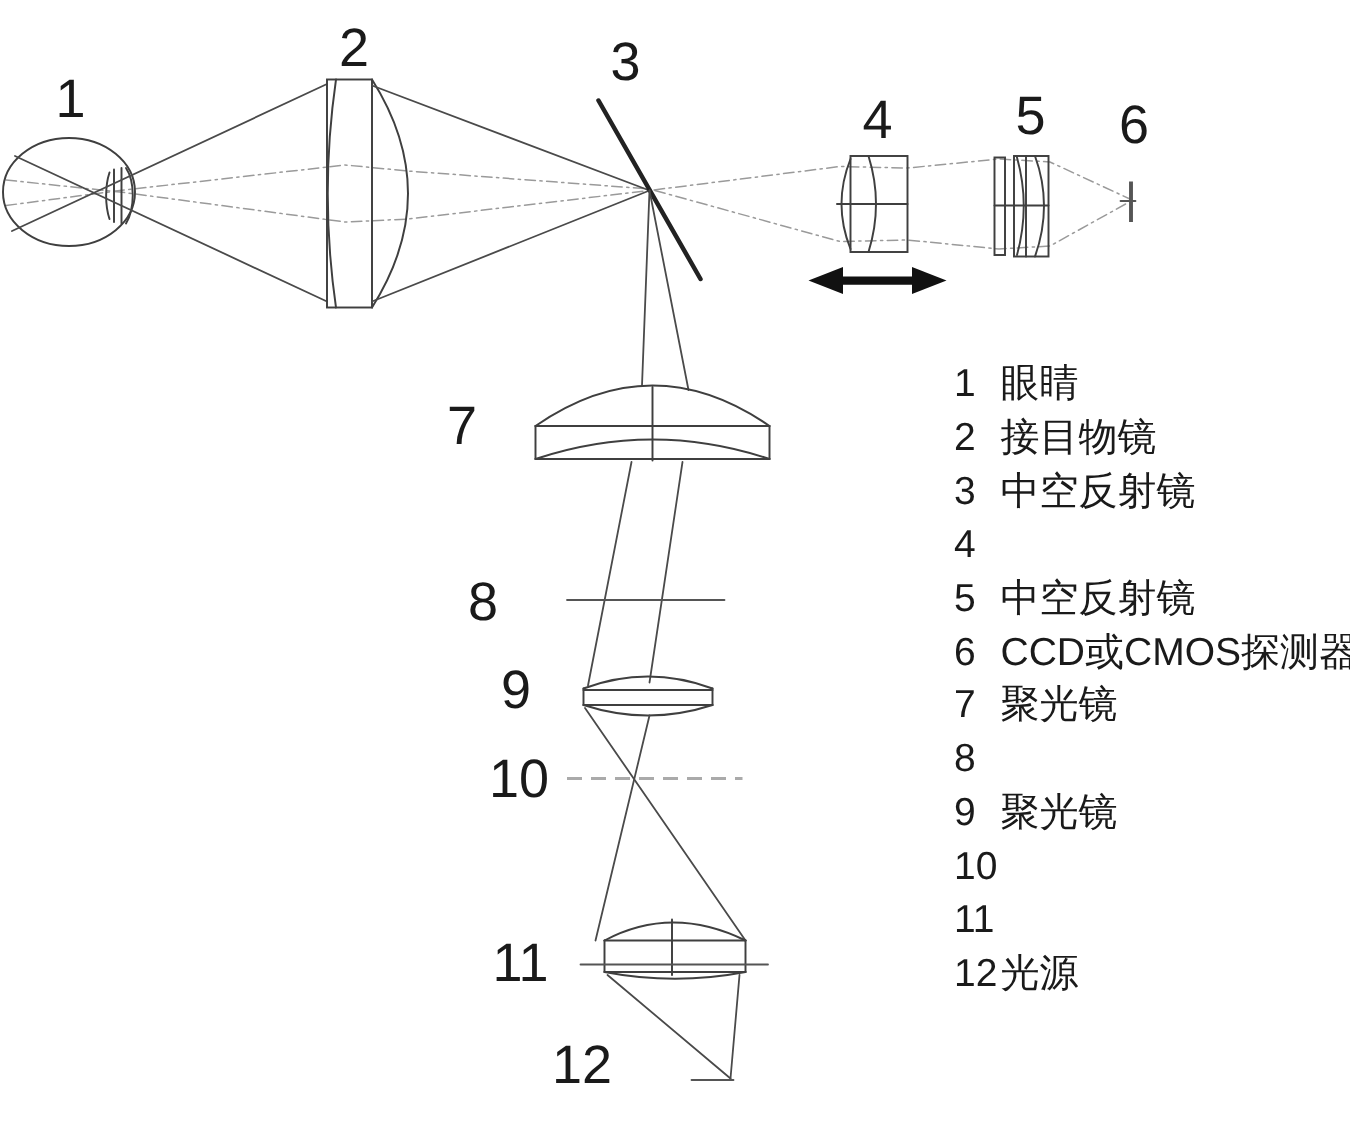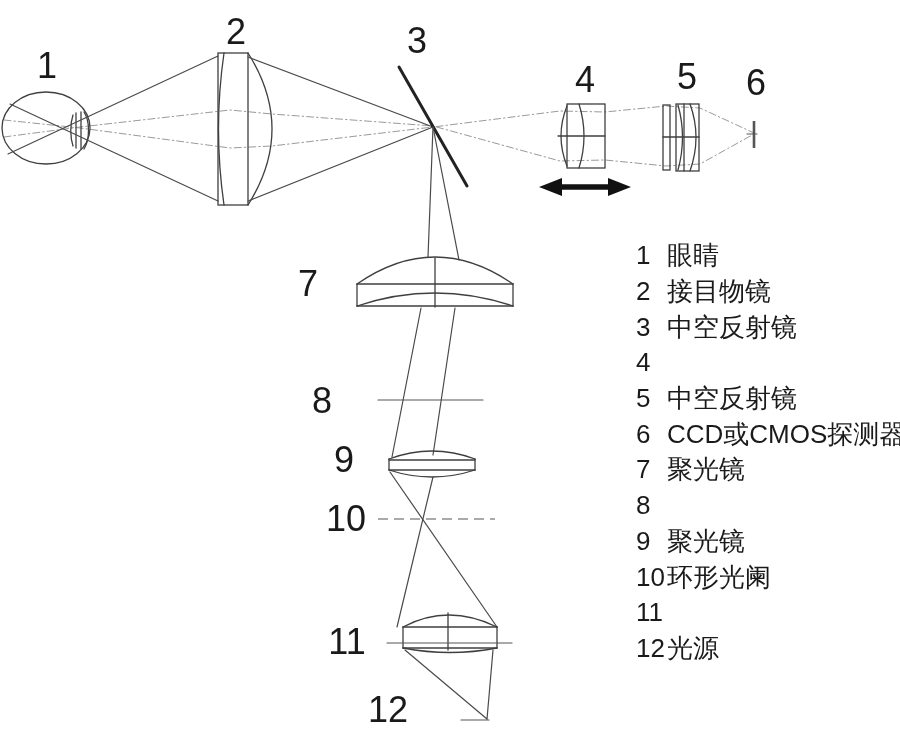--- a/index.html
+++ b/index.html
@@ -196,21 +196,20 @@
       </div>
     <div class="lrow">
         <span class="lnum">8</span>
       </div>
     <div class="lrow">
         <span class="lnum">9</span>
         <span class="ltext">聚光镜</span>
       </div>
     <div class="lrow">
         <span class="lnum">10</span>
-        <span class="ltext">环形光阑</span>
       </div>
     <div class="lrow">
         <span class="lnum">11</span>
       </div>
     <div class="lrow">
         <span class="lnum">12</span>
         <span class="ltext">光源</span>
       </div>
   </div>
 

